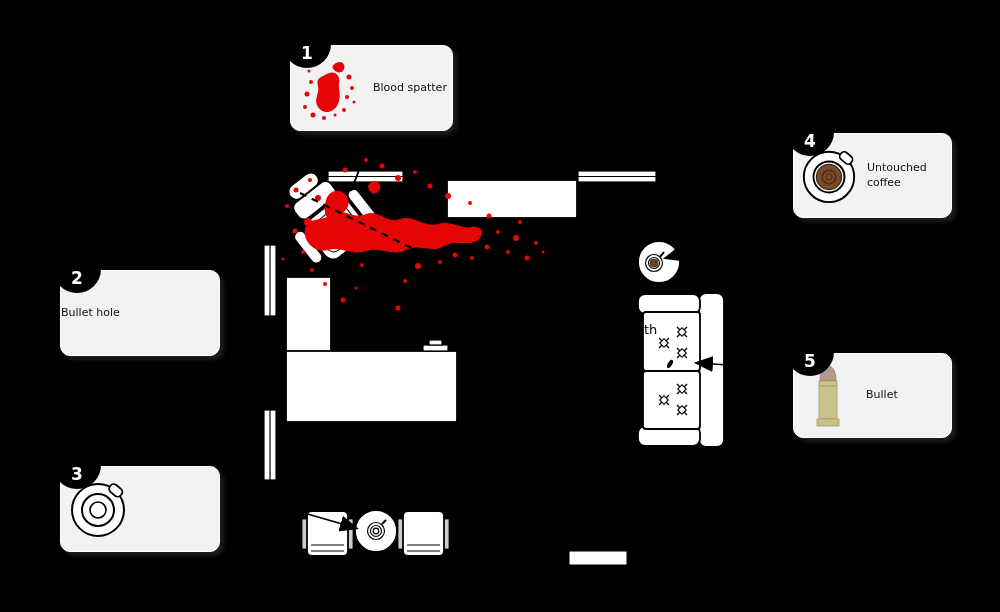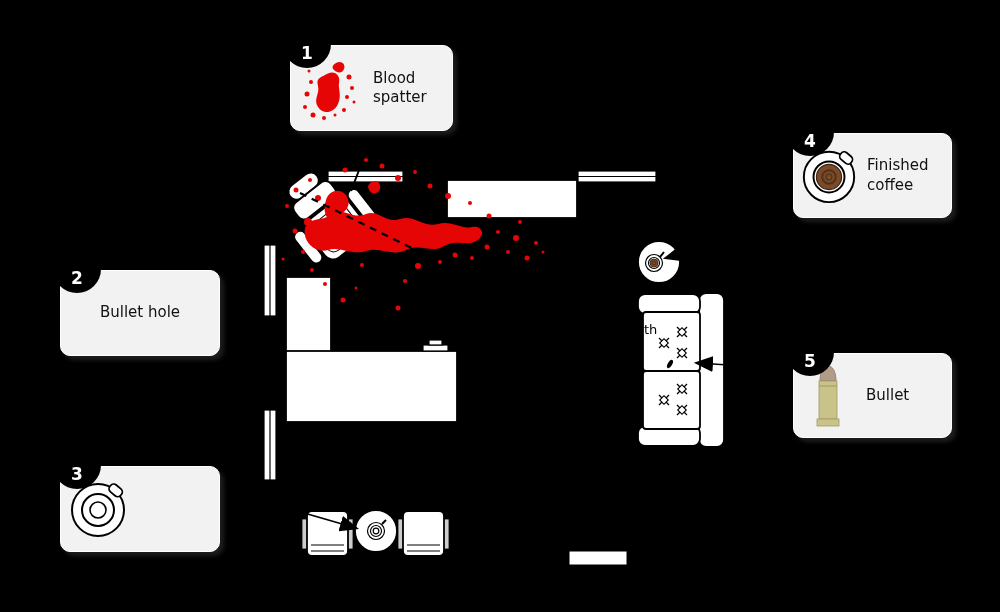--- a/index.html
+++ b/index.html
@@ -7,24 +7,24 @@
          font-family:"DejaVu Sans","Liberation Sans",sans-serif;}
   #scene{position:absolute;left:0;top:0;z-index:1;}
   .furn{fill:#ffffff;stroke:#000000;stroke-width:1.8;}
   .thin{stroke-width:1.2;}
   .card{position:absolute;z-index:3;background:#f2f2f2;border:1px solid #ffffff;border-radius:10px;
         box-shadow:4px 4px 4px rgba(130,130,130,0.22);display:flex;align-items:center;box-sizing:border-box;}
   .badge{position:absolute;left:-8px;top:-26px;width:48px;height:48px;border-radius:50%;background:#000;
          color:#fff;font-size:17px;font-weight:bold;display:flex;align-items:flex-end;justify-content:center;
          padding-bottom:5px;box-sizing:border-box;}
   .icon-box{flex:0 0 auto;display:flex;align-items:center;justify-content:center;}
-  .label{font-size:15px;color:#111;line-height:1.3;margin-left:10px;}
+  .label{font-size:11px;color:#111;line-height:1.3;margin-left:10px;}
   #c1{left:290px;top:45px;width:163px;height:86px;padding-left:6px;}
   #c2{left:60px;top:270px;width:160px;height:86px;}
-  #c2 .label{width:100%;text-align:center;margin-left:0;}
+  #c2 .label{width:100%;text-align:left;margin-left:0;}
   #c3{left:60px;top:466px;width:160px;height:86px;padding-left:6px;}
   #c4{left:793px;top:133px;width:159px;height:85px;padding-left:5px;}
   #c4 .label{margin-left:8px;}
   #c5{left:793px;top:353px;width:159px;height:85px;padding-left:6px;}
   #c5 .icon-box{width:56px;}
 </style>
 </head>
 <body>
 
 <div id="stage">
@@ -239,21 +239,21 @@
   <div class="icon-box">
     <svg width="60" height="60" viewBox="0 0 62 62">
       <circle cx="31" cy="32" r="26" fill="#fff" stroke="#000" stroke-width="2"></circle>
       <rect x="42" y="8" width="14" height="9" rx="4" transform="rotate(40 49 12)" fill="#fff" stroke="#000" stroke-width="1.8"></rect>
       <circle cx="31" cy="32" r="16" fill="#fff" stroke="#000" stroke-width="2"></circle>
       <circle cx="31" cy="32" r="13" stroke="#3a2413" stroke-width="1.2" fill="#7b4a28"></circle>
       <circle cx="31" cy="32" r="7" fill="none" stroke-width="2" stroke="#52311a"></circle>
       <circle cx="31" cy="32" r="3" fill="none" stroke-width="1.2" stroke="#52311a"></circle>
     </svg>
   </div>
-  <div class="label">Finished coffee</div>
+  <div class="label">Untouched coffee</div>
 </div>
 
 <div class="card" id="c5">
   <div class="badge">5</div>
   <div class="icon-box">
     <svg width="34" height="66" viewBox="0 0 34 66">
       <path d="M17,3 C22,3 25,9 25,18 L9,18 C9,9 12,3 17,3 Z" stroke="#8f7a66" stroke-width="0.8" fill="#b29b88"></path>
       <rect x="8" y="18" width="18" height="38" stroke="#a29b63" stroke-width="0.8" fill="#c9c289"></rect>
       <rect x="6" y="56" width="22" height="7" stroke="#a29b63" stroke-width="0.8" fill="#c9c289"></rect>
       <line x1="8" y1="23" x2="26" y2="23" stroke="#a29b63" stroke-width="1"></line>

